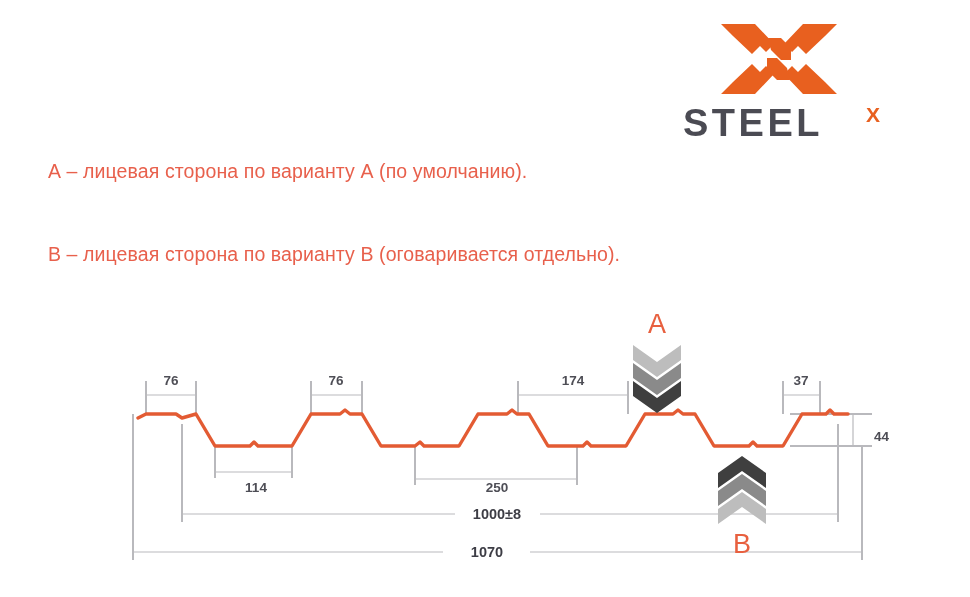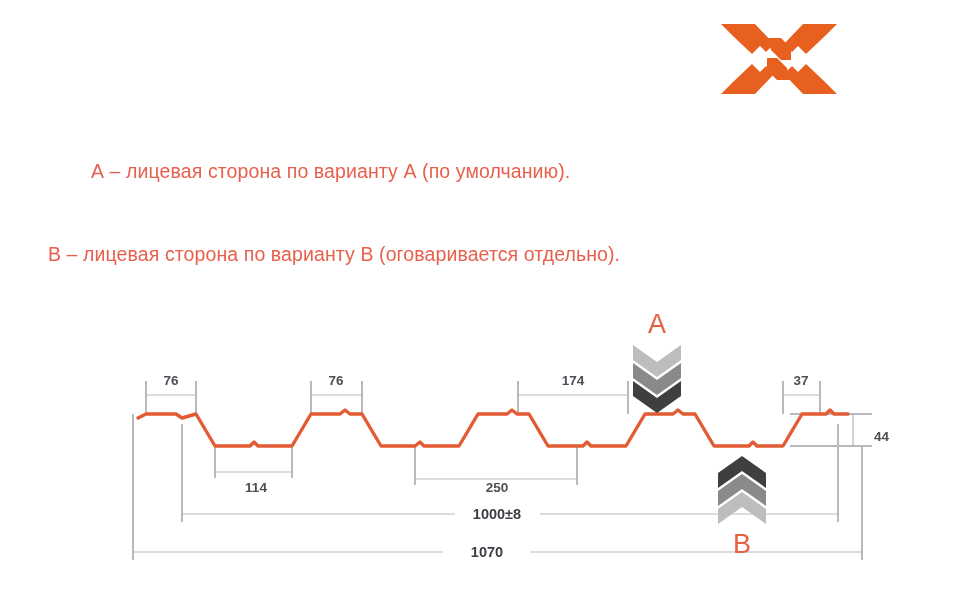--- a/index.html
+++ b/index.html
@@ -42,21 +42,21 @@
   
   .desc-line {
     position: absolute;
     left: 48px;
     color: #e8604c;
     font-size: 19.5px;
     font-weight: 400;
     letter-spacing: 0.1px;
     white-space: nowrap;
   }
-  #desc-a { top: 160px; margin-left: 43px; }
+  #desc-a { top: 160px; }
   #desc-b { top: 243px; }
 
   
   #drawing {
     position: absolute;
     left: 0;
     top: 0;
     width: 970px;
     height: 597px;
   }
@@ -91,20 +91,26 @@
 
         <path d="M118 6 L84 6 L65 26 L73 34 L79 28 L87 36 L106 18 Z"></path>
 
         <path d="M2 76 L36 76 L55 56 L47 48 L41 54 L33 46 L14 64 Z"></path>
 
         <path d="M118 76 L84 76 L65 56 L73 48 L79 54 L87 46 L106 64 Z"></path>
 
         <path d="M49 20 L62 20 L72 30 L72 42 L62 42 L52 32 Z"></path>
         <path d="M71 62 L58 62 L48 52 L48 40 L58 40 L68 50 Z"></path>
       </g>
+    </svg>
+  </div>
+  <div id="logo-wordmark">
+    <svg viewBox="0 0 230 40" width="230" height="40" xmlns="http://www.w3.org/2000/svg">
+      <text x="0" y="32" font-family="Liberation Sans, sans-serif" font-size="38" font-weight="bold" letter-spacing="3.5" fill="#4b4b53">STEEL</text>
+      <text x="183" y="18" font-family="Liberation Sans, sans-serif" font-size="21" font-weight="bold" fill="#e8601f">X</text>
     </svg>
   </div>
 </div>
 
 <div class="desc-line" id="desc-a">А – лицевая сторона по варианту А (по умолчанию).</div>
 <div class="desc-line" id="desc-b">В – лицевая сторона по варианту В (оговаривается отдельно).</div>
 
 <svg id="drawing" viewBox="0 0 970 597" xmlns="http://www.w3.org/2000/svg">
 
   <g stroke="#b9b9bd" stroke-width="1.1" fill="none" shape-rendering="crispEdges">

